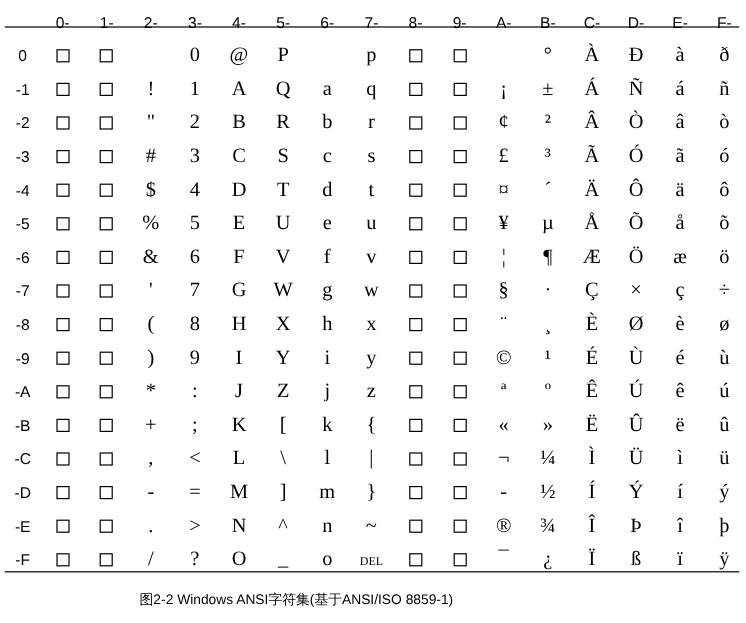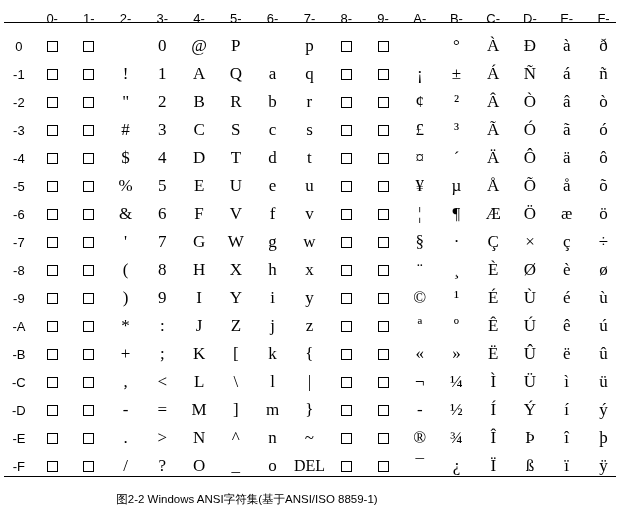--- a/index.html
+++ b/index.html
@@ -55,21 +55,21 @@
   td.glyph .box {
     display: inline-block;
     width: 11px;
     height: 11px;
     border: 1px solid #000;
     box-sizing: border-box;
     position: relative;
     top: 1px;
   }
   td.glyph .tiny {
-    font-size: 16px;
+    font-size: 10px;
   }
   .rule {
     position: absolute;
     left: 4px;
     width: 612px;
     height: 1px;
     background: #000;
   }
   .rule.top { top: 22px; }
   .rule.bottom { top: 476px; }

